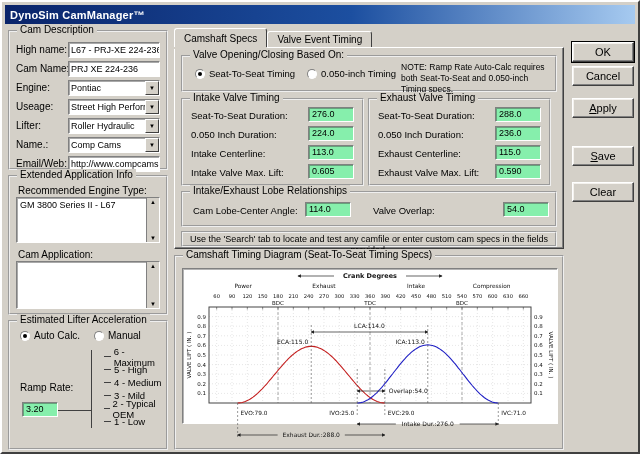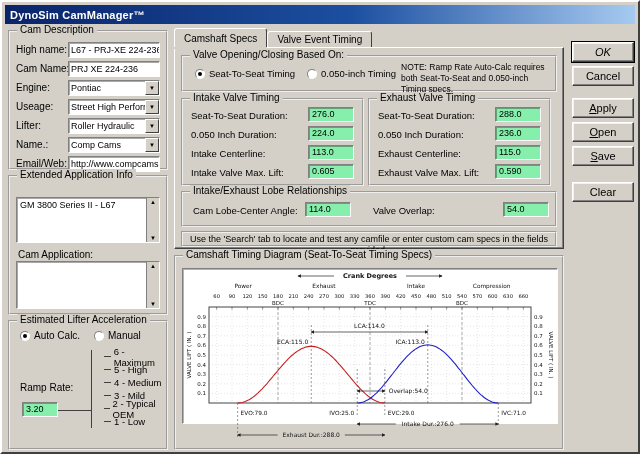--- a/index.html
+++ b/index.html
@@ -45,21 +45,21 @@
   .tab.active { height:19px; padding-top:4px; box-shadow:0 2px 0 #d4d0c8; }
   .panel { position:absolute; left:172px; top:45px; width:390px; height:202px; background:#d4d0c8;
            border:1px solid; border-color:#fff #404040 #404040 #fff;
            box-shadow: inset -1px -1px 0 #808080; }
   .notebar { position:absolute; border:2px groove #efefef; font-size:9px; line-height:11px;
              text-align:center; padding-top:1px; }
   .btn { position:absolute; left:570px; width:62px; height:20px; background:#d4d0c8;
          border:1px solid; border-color:#fff #404040 #404040 #fff;
          box-shadow: inset -1px -1px 0 #808080, inset 1px 1px 0 #f4f2ee;
          font-size:11px; text-align:center; line-height:18px; display:block; }
-  .btn.default { outline:1px solid #000;font-style:italic; }
+  .btn.default { outline:1px solid #000; }
   .ul1::first-letter { text-decoration: underline; }
   .chart { position:absolute; left:6px; top:11px; width:376px; height:156px; background:#fff;
            border:1px solid; border-color:#808080 #fff #fff #808080;
            box-shadow: inset 1px 1px 0 rgba(64,64,64,.4); text-align: center; }
   svg text { font-family:"DejaVu Sans", sans-serif; fill:#111; }
   .scale-item { display:flex; align-items:center; height:13px; }
   .scale-tick { width:7px; border-top:1px solid #404040; margin-right:3px; }
 </style>
 </head>
 <body>
@@ -103,20 +103,21 @@
       </div>
       <div class="row">
         <span class="lbl">Email/Web:</span>
         <div class="fld"><span>http://www.compcams.com</span></div>
       </div>
     </div>
   </div>
 
   <div class="grp" style="left:6px; top:173px; width:160px; height:140px;">
     <span class="leg">Extended Application Info</span>
+    <div style="position:absolute; left:8px; top:8px; font-size:10px;">Recommended Engine Type:</div>
     <div class="ta" style="left:6px; top:20px; width:144px; height:46px;">
       <span>GM 3800 Series II - L67</span>
       <span class="sb">
           <span>▲</span>
           <span>▼</span>
         </span>
     </div>
     <div style="position:absolute; left:8px; top:72px; font-size:10px;">Cam Application:</div>
     <div class="ta" style="left:6px; top:84px; width:144px; height:48px;">
       <span></span>
@@ -364,17 +365,16 @@
           <line x1="54.62222222222222" y1="166" x2="94.62222222222223" y2="166" stroke="#222" stroke-width="0.7" marker-start="url(#arr)"></line>
           <line x1="161.82222222222222" y1="166" x2="201.82222222222222" y2="166" stroke="#222" stroke-width="0.7" marker-end="url(#arr)"></line>
           <text x="128.22222222222223" y="168" text-anchor="middle" font-size="6">Exhaust Dur.:288.0</text>
         </svg>
     </div>
   </div>
 
   <button class="btn default" style="top:40px;">OK</button>
   <button class="btn" style="top:64px;">Cancel</button>
   <button class="btn ul1" style="top:96px;">Apply</button>
-  <button class="btn ul1" style="top:120px;">Open</button>
   <button class="btn ul1" style="top:144px;">Save</button>
   <button class="btn" style="top:180px;">Clear</button>
 
 </div>
 
 </body></html>

